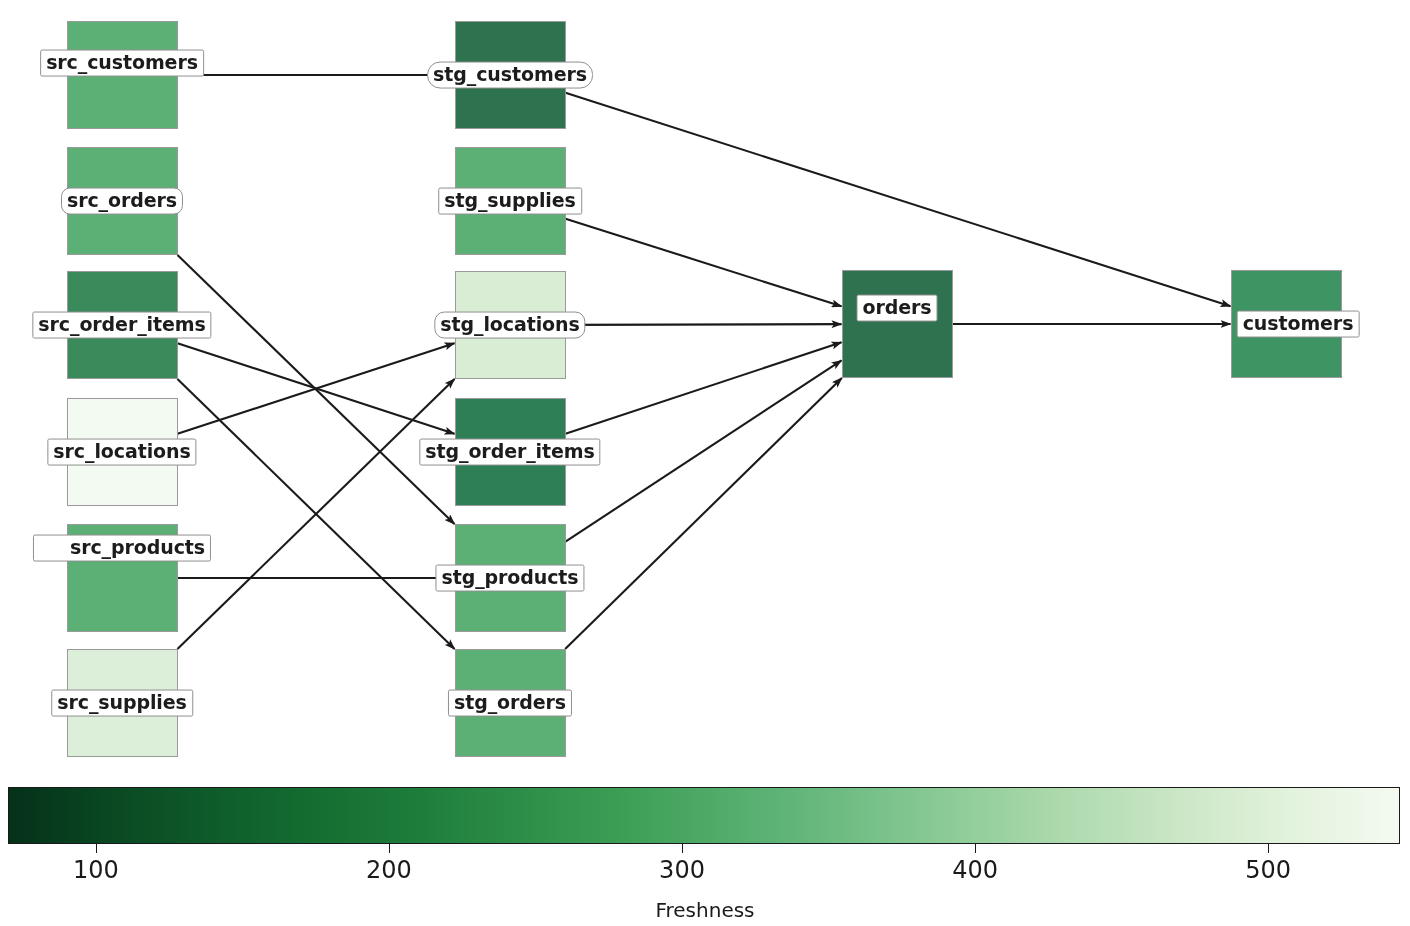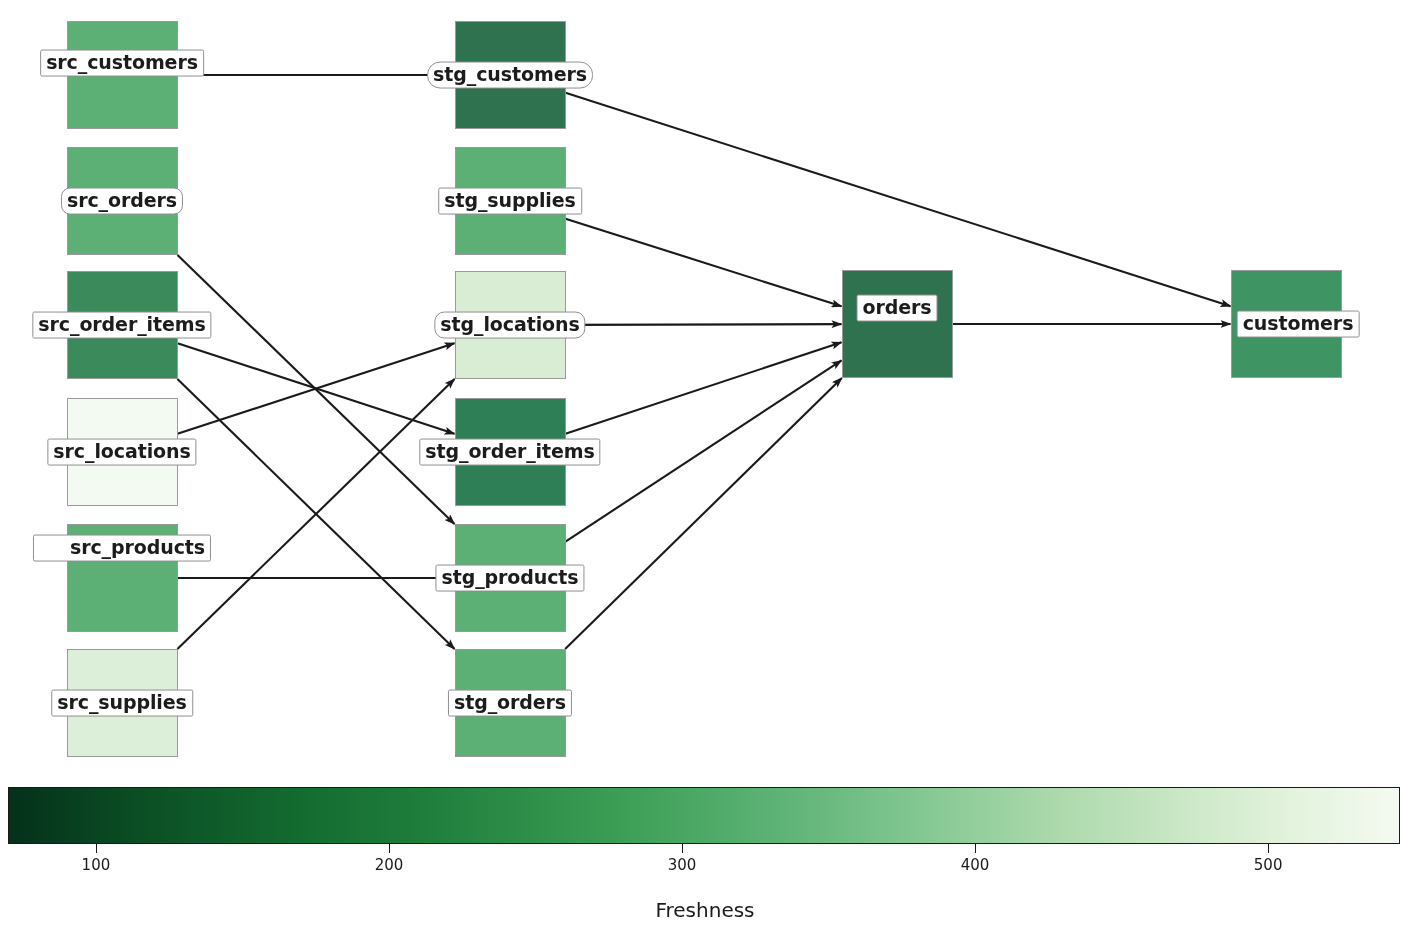--- a/index.html
+++ b/index.html
@@ -54,21 +54,21 @@
     border: 1.4px solid #1a1a1a;
   }
   .cbar-tick {
     position: absolute;
     width: 1.3px;
     background: #1a1a1a;
   }
   .cbar-ticklabel {
     position: absolute;
     transform: translateX(-50%);
-    font-size: 15px;
+    font-size: 24px;
     color: #1a1a1a;
     font-family: "DejaVu Sans", sans-serif;
   }
   .cbar-title {
     position: absolute;
     transform: translateX(-50%);
     font-size: 20px;
     color: #1a1a1a;
   }
 </style>

